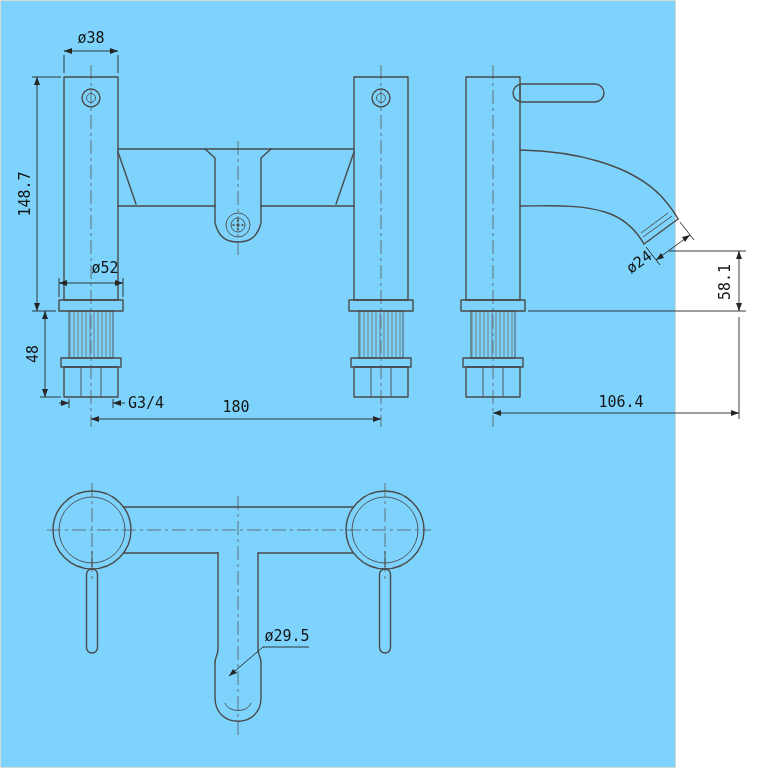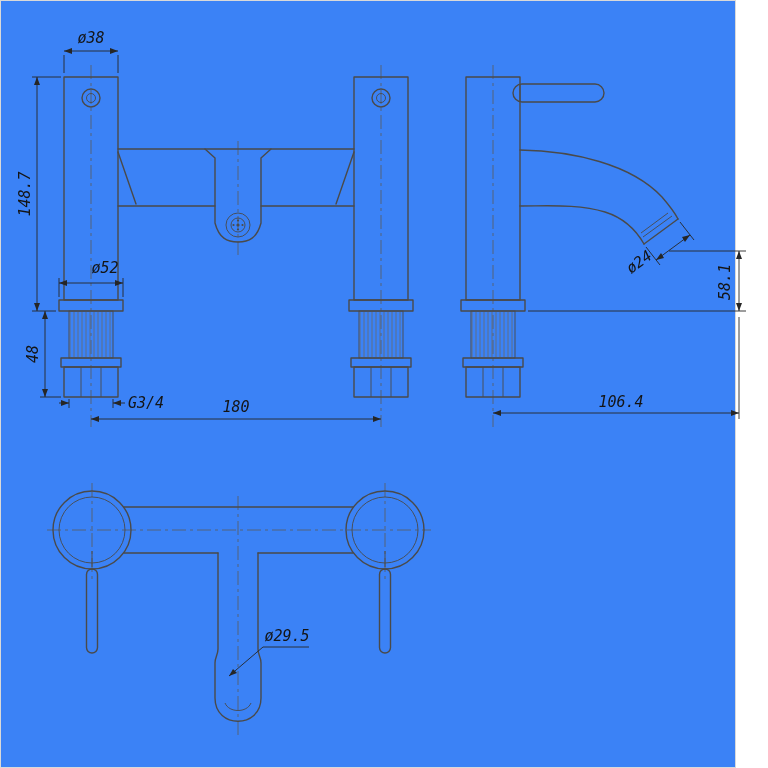--- a/index.html
+++ b/index.html
@@ -1,20 +1,19 @@
 <!DOCTYPE html>
 <html><head>
 <meta charset="utf-8">
 <style>
   html,body{margin:0;padding:0;background:#ffffff;}
   .canvas{
-    position:relative;width:736px;height:768px;background:#3b82f6;
+    position:relative;width:676px;height:768px;background:#7dd3fc;
     border:1px solid #d9d9d9;box-sizing:border-box;
     font-family:"DejaVu Sans Mono","Liberation Mono",monospace;
-    font-style:italic;
   }
   svg{display:block;}
   .obj{stroke:#4a4a4a;stroke-width:1.4;fill:none;stroke-linecap:round;stroke-linejoin:round;}
   .thin{stroke:#4a4a4a;stroke-width:0.9;fill:none;}
   .thread{stroke:#6a6a6a;stroke-width:0.8;fill:none;}
   .dimline{stroke:#262626;stroke-width:0.9;fill:none;}
   .center{stroke:#5a5a5a;stroke-width:0.8;fill:none;stroke-dasharray:14 4 3 4;}
   .arrow{fill:#262626;stroke:none;}
   .dot{fill:#4a4a4a;stroke:none;}
   .dim{font-family:"DejaVu Sans Mono","Liberation Mono",monospace;font-size:15px;fill:#141414;}

